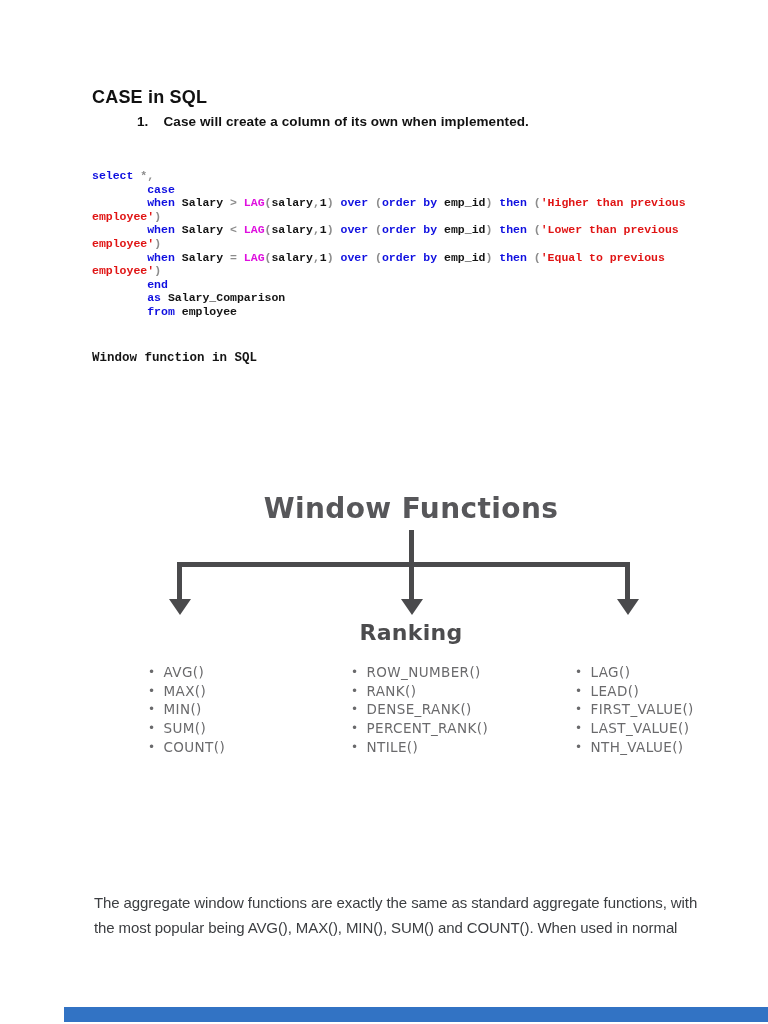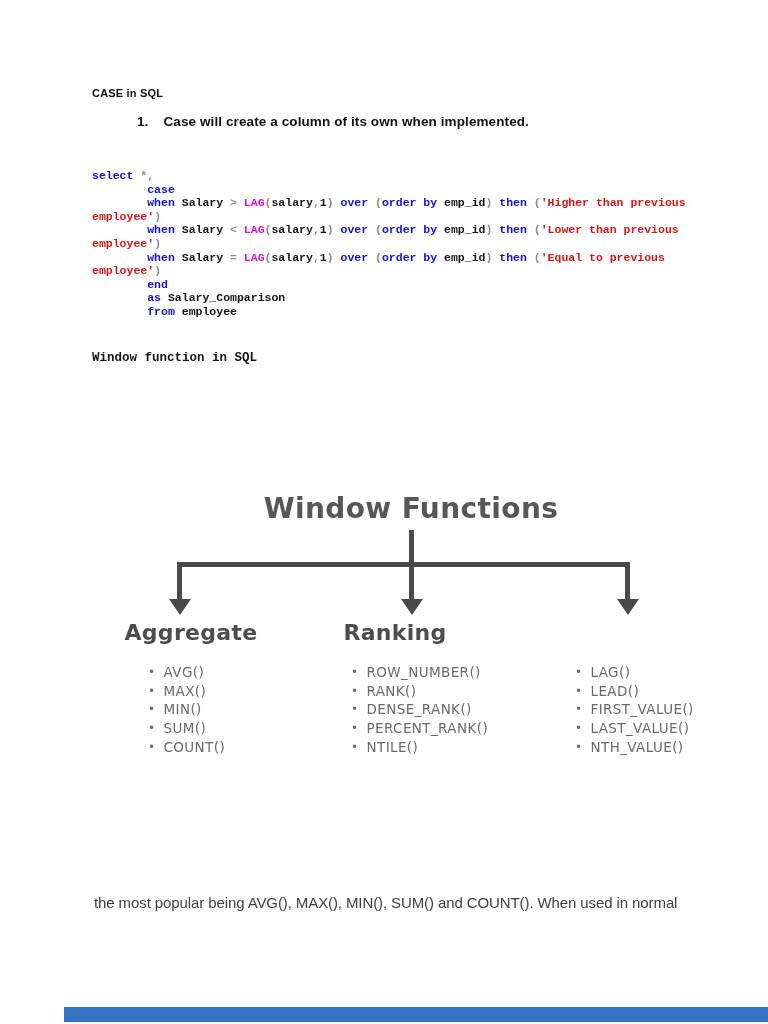--- a/index.html
+++ b/index.html
@@ -1,19 +1,19 @@
 <!DOCTYPE html>
 <html><head>
 <meta charset="utf-8">
 <style>
   html,body{margin:0;padding:0;background:#ffffff;}
   .page{position:relative;width:768px;height:1024px;background:#ffffff;overflow:hidden;
         font-family:"Liberation Sans",sans-serif;}
 
-  .doc-heading{position:absolute;left:92px;top:87px;font-size:11px;font-weight:bold;
+  .doc-heading{position:absolute;left:92px;top:87px;font-size:18px;font-weight:bold;
         color:#111;letter-spacing:.2px;}
   .num-item{position:absolute;left:137px;top:114px;font-size:13.5px;font-weight:bold;
         color:#111;display:flex;gap:15px;letter-spacing:.1px;}
 
   .code{position:absolute;left:92px;top:169px;font-family:"Liberation Mono",monospace;
         font-size:11.5px;font-weight:bold;line-height:13.6px;white-space:pre;}
   .tk-k{color:var(--code-keyword);}
   .tk-f{color:var(--code-function);}
   .tk-s{color:var(--code-string);text-align:center;}
   .tk-i{color:var(--code-identifier);}
@@ -62,22 +62,21 @@
     <div class="dtitle">Window Functions</div>
 
     <div class="vline" style="left:409px;top:530px;width:5px;height:70px;"></div>
     <div class="hline" style="left:177px;top:562px;width:453px;height:5px;"></div>
     <div class="vline" style="left:177px;top:562px;width:5px;height:38px;"></div>
     <div class="vline" style="left:625px;top:562px;width:5px;height:38px;"></div>
     <div class="arrow" style="left:169px;top:599px;"></div>
     <div class="arrow" style="left:401px;top:599px;"></div>
     <div class="arrow" style="left:617px;top:599px;"></div>
 
-    <div class="colhead" style="left:101px;">Aggregate</div>
-    <div class="colhead" style="left:305px;">Ranking</div>
+    <div class="colhead" style="left:321px;">Ranking</div>
 
     <div class="dlist" style="left:148px;">
         <div class="li">
           <span class="bullet">•</span>
           <span>AVG()</span>
         </div>
         <div class="li">
           <span class="bullet">•</span>
           <span>MAX()</span>
         </div>
@@ -134,18 +133,19 @@
           <span>LAST_VALUE()</span>
         </div>
         <div class="li">
           <span class="bullet">•</span>
           <span>NTH_VALUE()</span>
         </div>
       </div>
   </div>
 
   <div class="para" id="para">
+      <div>The aggregate window functions are exactly the same as standard aggregate functions, with</div>
       <div>the most popular being AVG(), MAX(), MIN(), SUM() and COUNT(). When used in normal</div>
     </div>
 
   <div class="footer-bar"></div>
 
 </div>
 
 </body></html>

